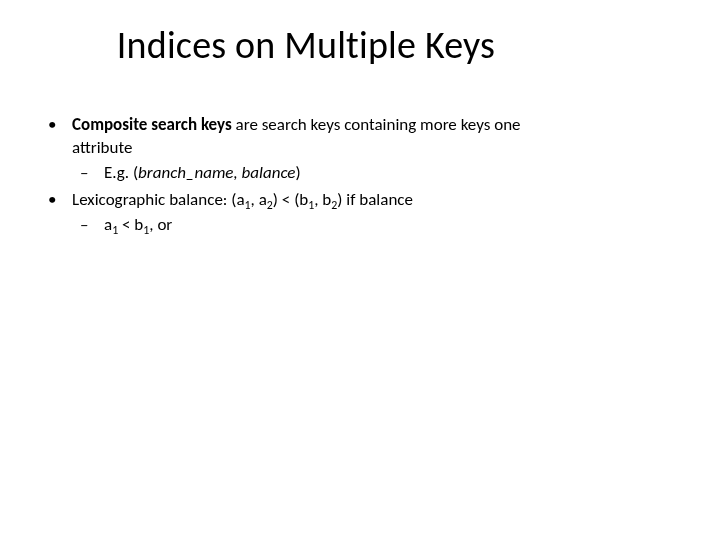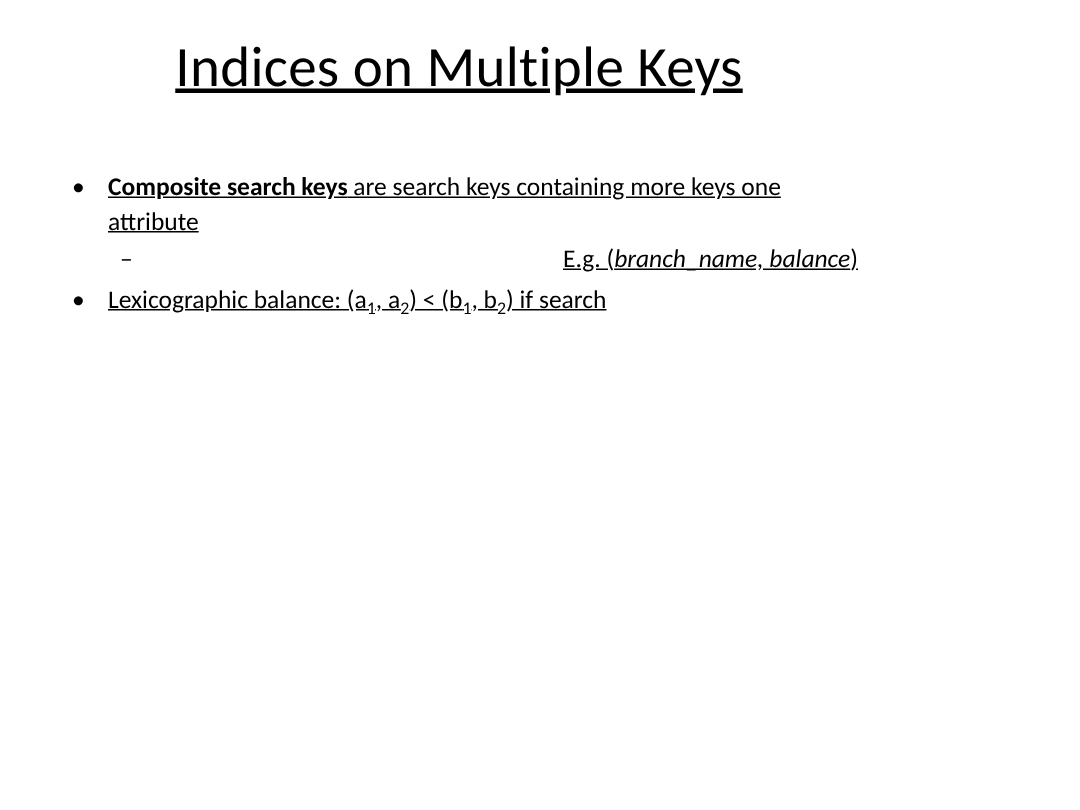--- a/index.html
+++ b/index.html
@@ -10,21 +10,20 @@
     background: #ffffff;
     font-family: Calibri, "Segoe UI", Arial, sans-serif;
     color: #000000;
     overflow: hidden;
   }
   .slide {
     width: 612px;
     height: 540px;
     position: relative;
     box-sizing: border-box;
-    text-decoration: underline;
   }
   .title {
     font-size: 38px;
     font-weight: 400;
     text-align: center;
     padding-top: 22px;
     padding-bottom: 18px;
     letter-spacing: 0.2px;
   }
   .body {
@@ -46,21 +45,20 @@
     content: "•";
     position: absolute;
     left: 8px;
     top: 0;
     font-size: 17px;
   }
   ul.level2 {
     list-style: none;
     margin: 2px 0 2px 0;
     padding: 0;
-    text-align: right;
   }
   ul.level2 > li {
     position: relative;
     padding-left: 32px;
     margin-bottom: 2px;
   }
   ul.level2 > li::before {
     content: "–";
     position: absolute;
     left: 8px;
@@ -88,21 +86,24 @@
       <li>
         <span class="bold">Composite search keys</span><span> are search keys containing more keys one attribute</span>
         <ul class="level2">
           <li>
             <span>E.g. (</span><span class="italic">branch_name, balance</span><span>)</span>
           </li>
         </ul>
       </li>
 
       <li>
-        <span>Lexicographic balance: (a</span><span class="sub">1</span><span>, a</span><span class="sub">2</span><span>) &lt; (b</span><span class="sub">1</span><span>, b</span><span class="sub">2</span><span>) if search</span>
+        <span>Lexicographic balance: (a</span><span class="sub">1</span><span>, a</span><span class="sub">2</span><span>) &lt; (b</span><span class="sub">1</span><span>, b</span><span class="sub">2</span><span>) if balance</span>
         <ul class="level2">
+          <li>
+            <span> a</span><span class="sub">1</span><span> &lt; b</span><span class="sub">1</span><span>, or</span>
+          </li>
         </ul>
       </li>
 
     </ul>
   </div>
 
 </div>
 
 </body></html>

